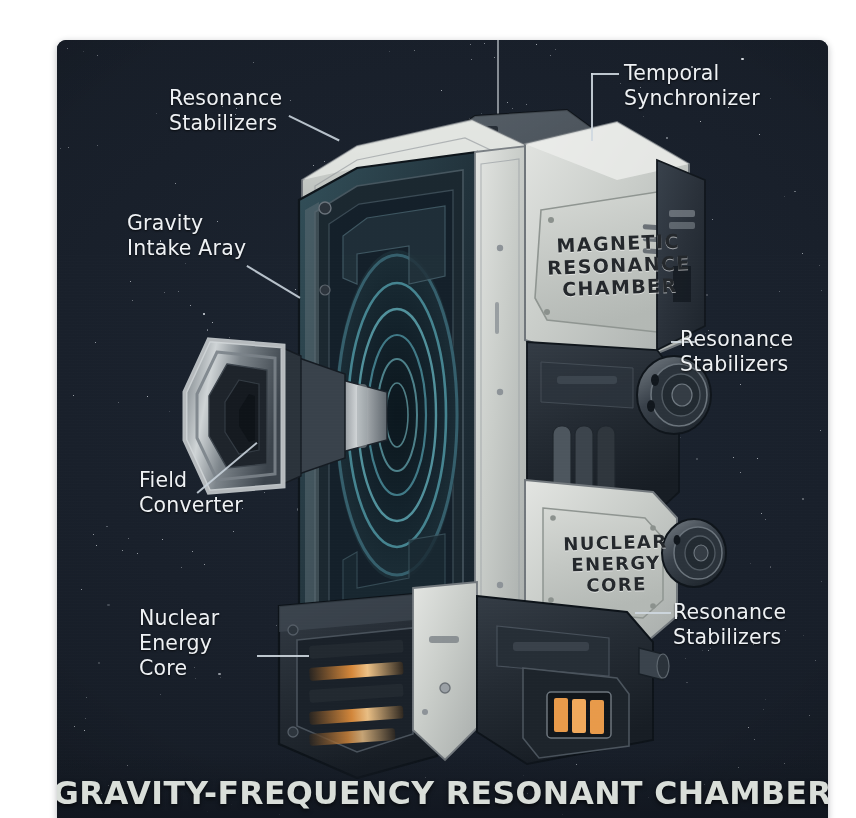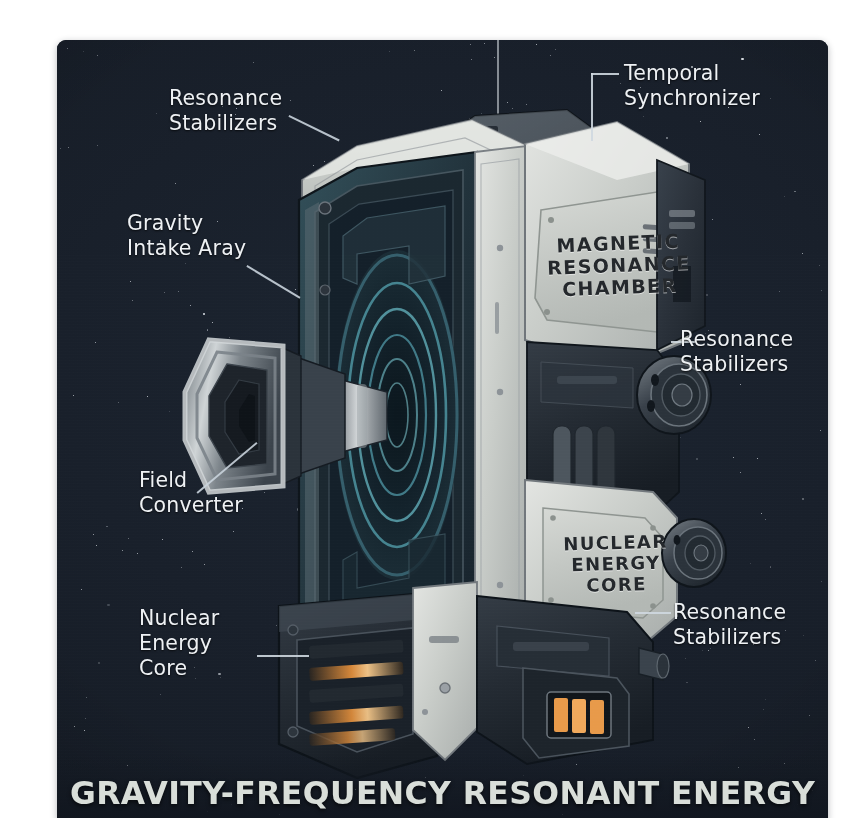--- a/index.html
+++ b/index.html
@@ -619,16 +619,16 @@
 Energy
 Core</div>
 
     <div class="callout r" style="left:616px;top:560px;width:180px;">Resonance
 Stabilizers</div>
 
     <div class="vignette"></div>
     <div class="grain"></div>
 
     <div class="title-band">
-      <div class="poster-title">GRAVITY-FREQUENCY RESONANT ENERGY</div>
+      <div class="poster-title">GRAVITY-FREQUENCY RESONANT CHAMBER</div>
     </div>
   </div>
 </div>
 
 </body></html>

